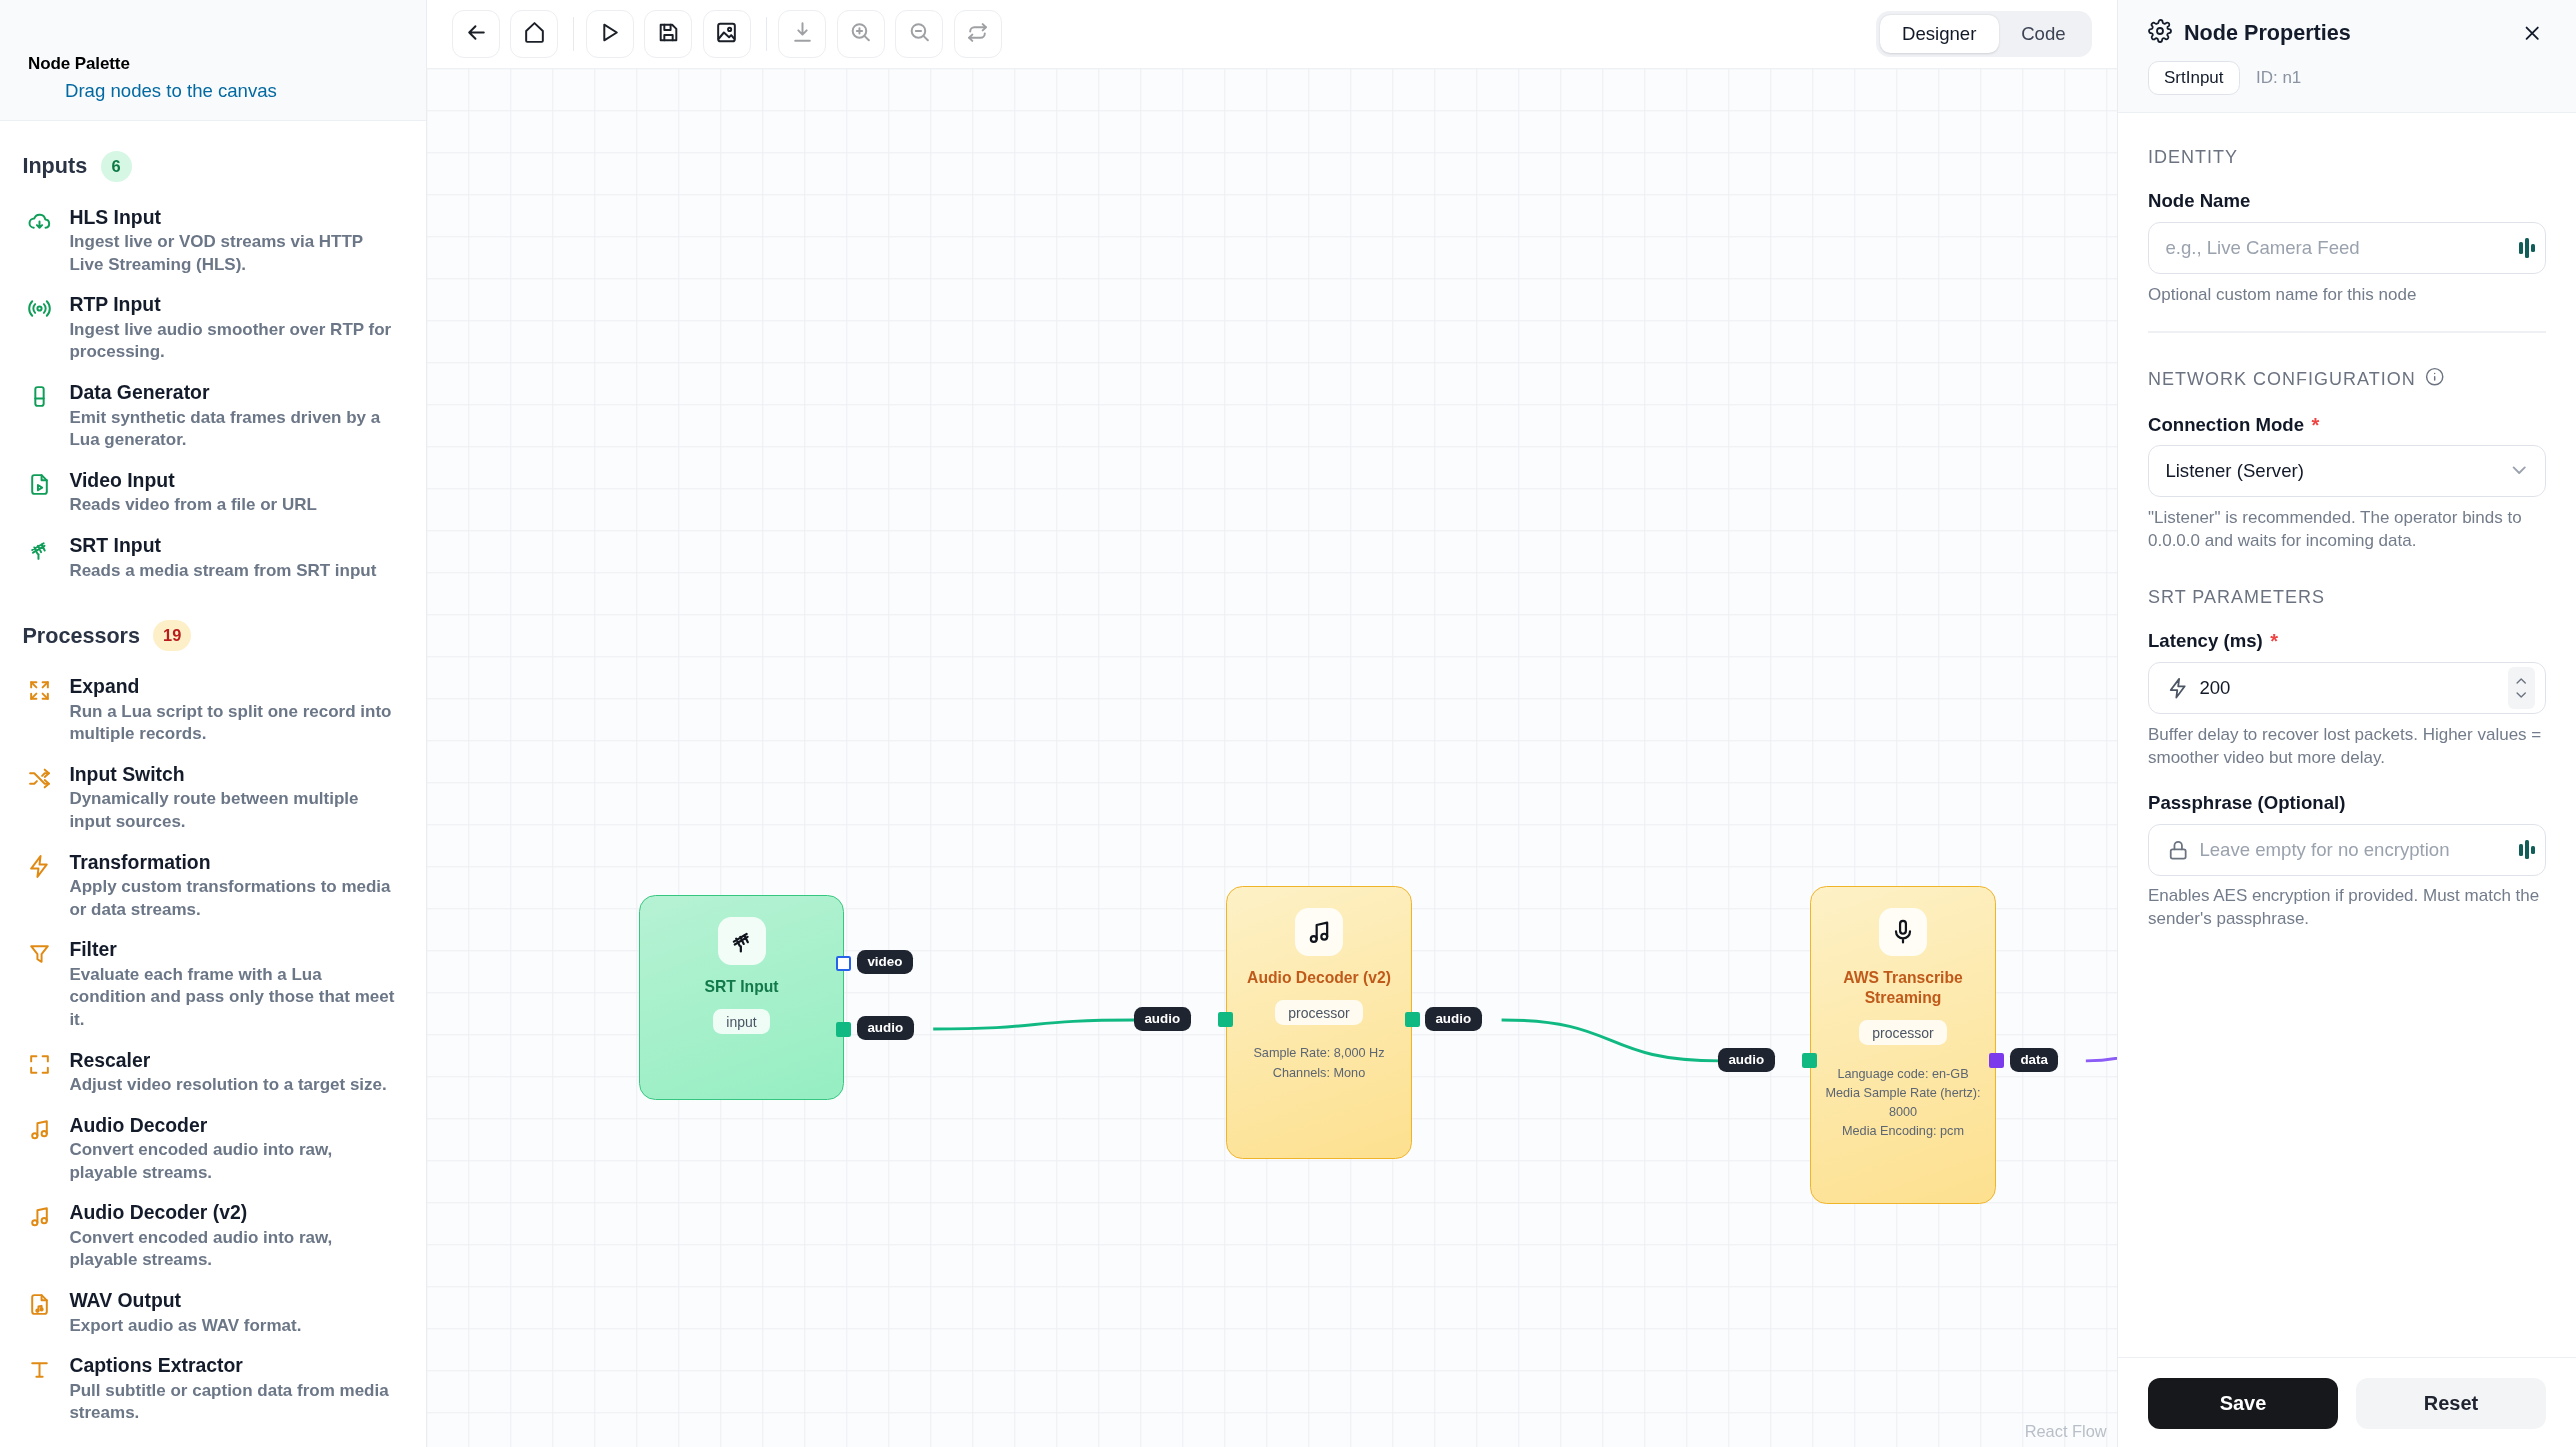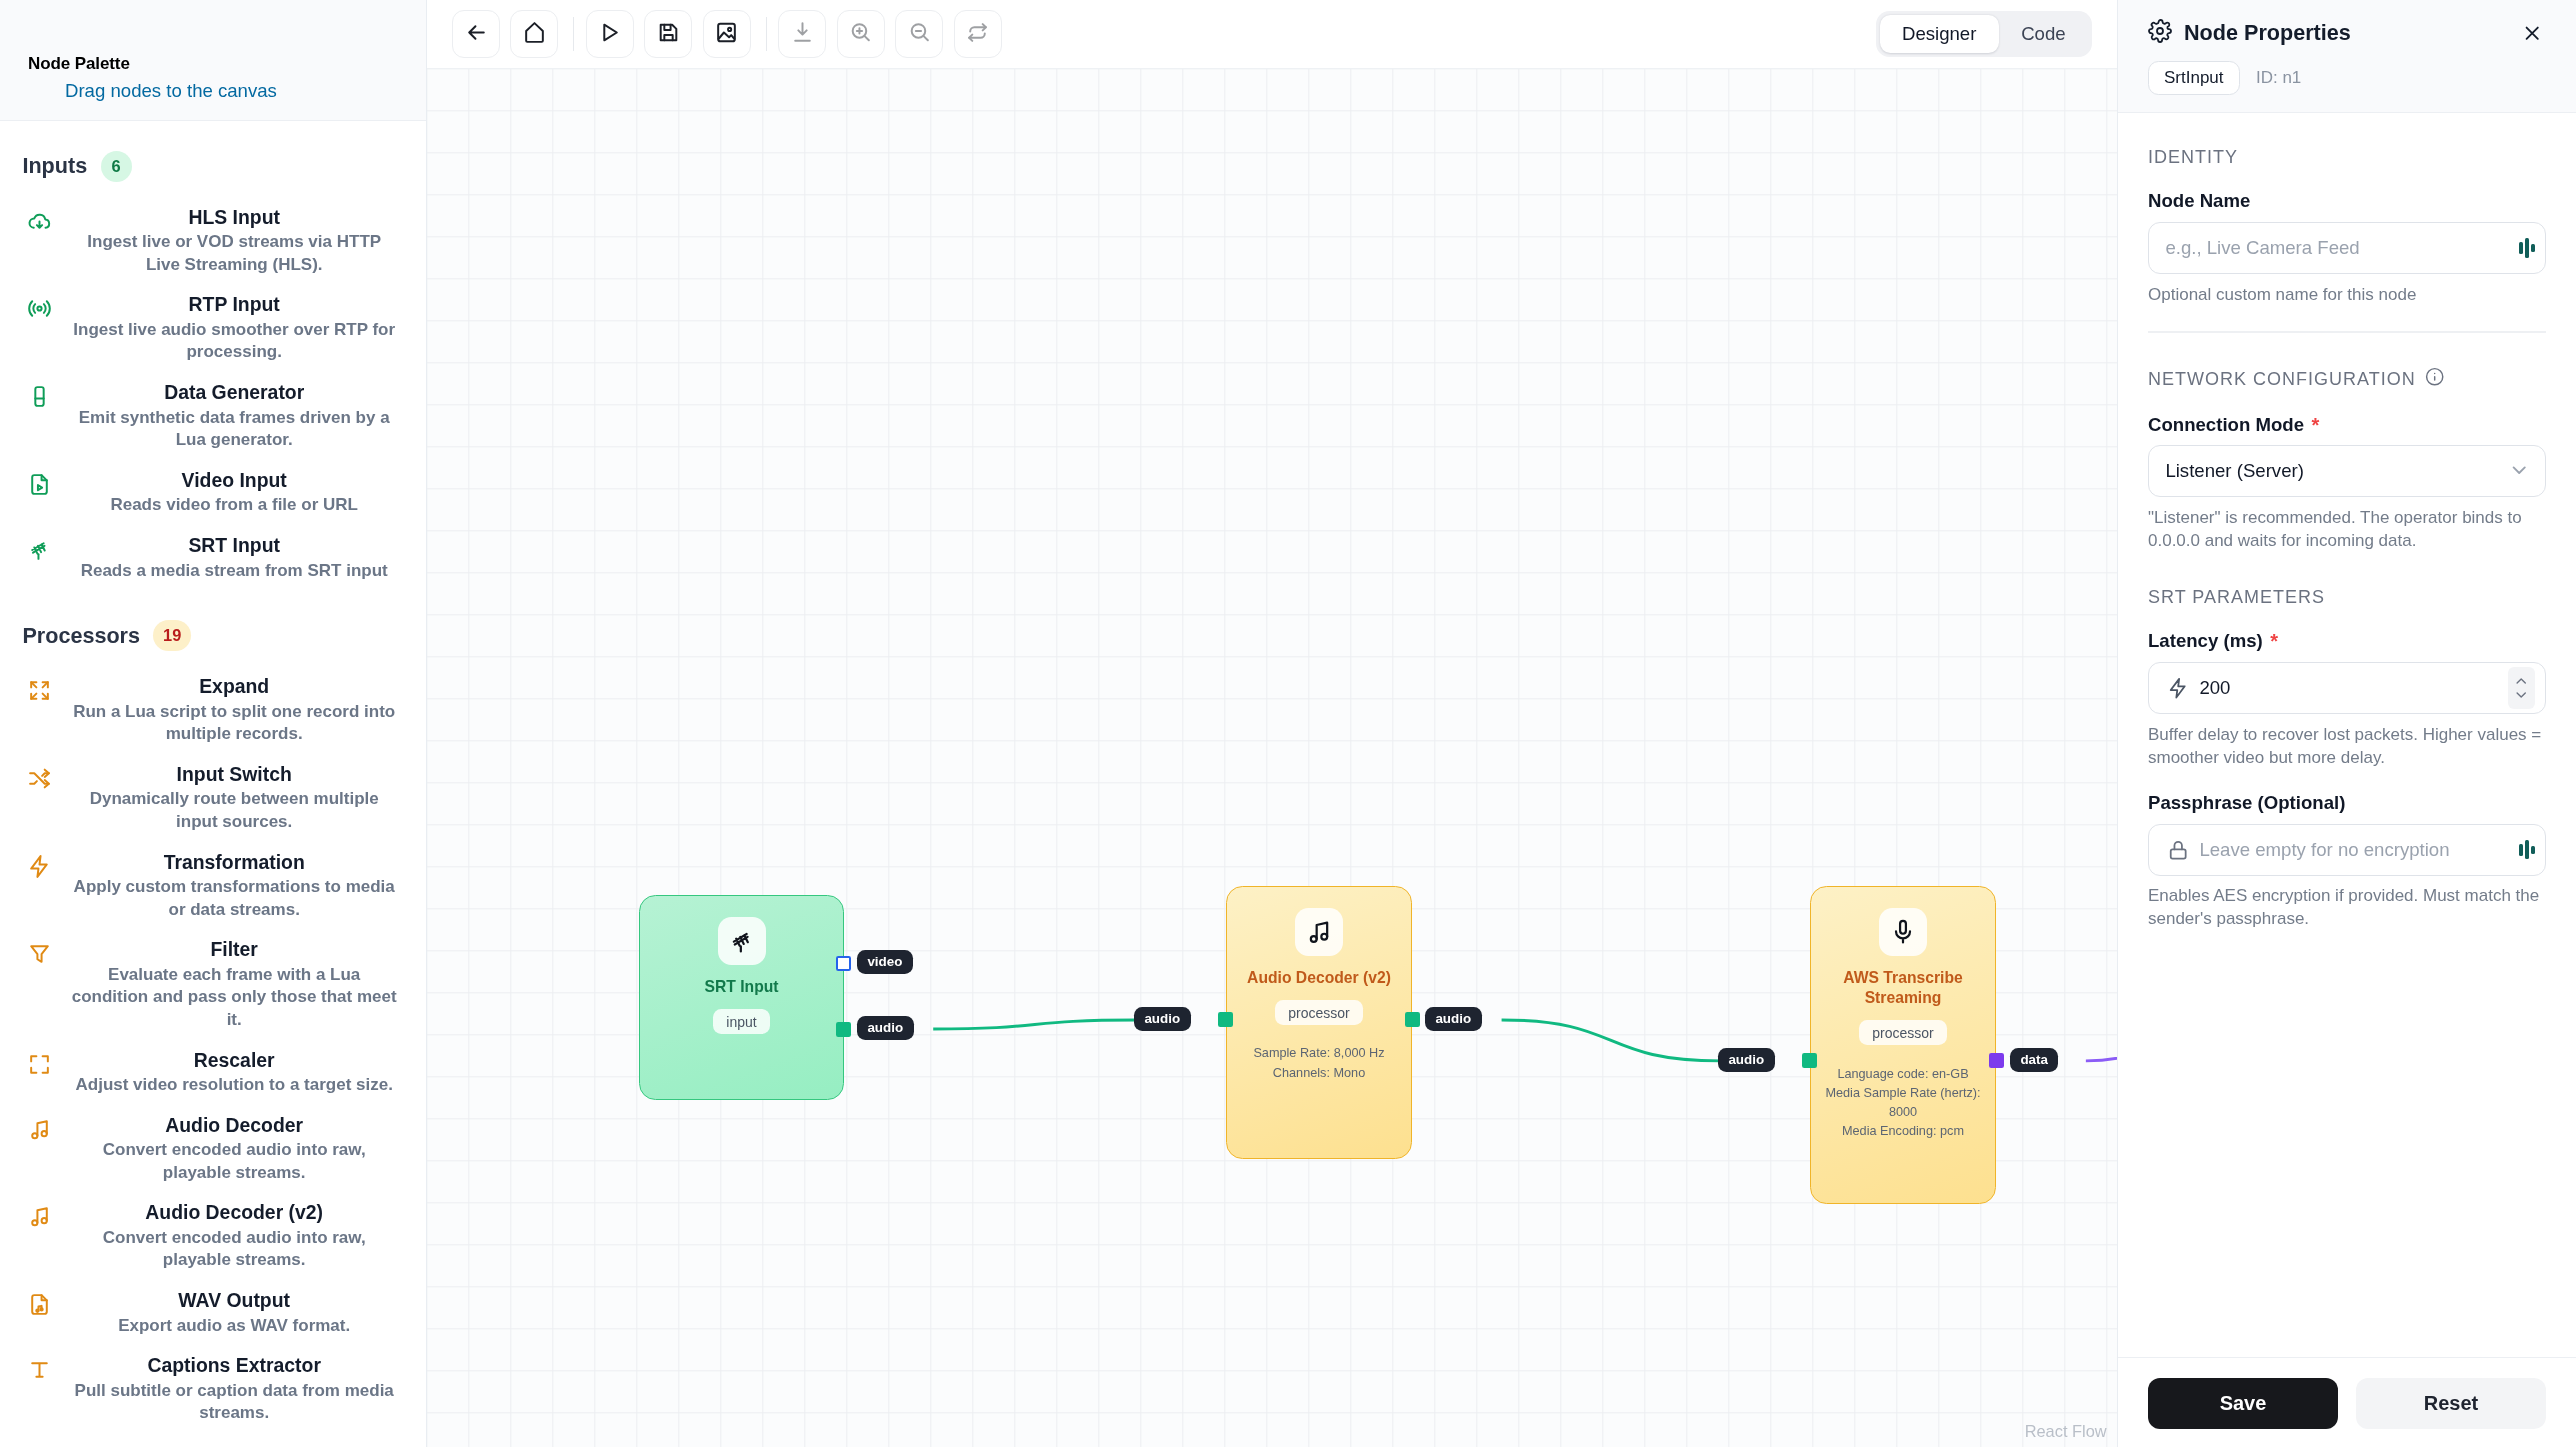--- a/index.html
+++ b/index.html
@@ -21,21 +21,21 @@
     overflow: hidden;
   }
   .sidebar-head {
     padding: 16.4px 28px 18px 28px;
     background: #f9fafc;
     border-bottom: 1.5px solid #eceff3;
   }
   .sidebar-title { font-size: 17px; font-weight: 700; color: #000000; letter-spacing: -0.1px; margin-top: 38px; }
   .sidebar-sub { font-size: 18.6px; color: #0369a1; margin-top: 5.2px; margin-left: 37px; }
 
-  .sidebar-body { flex: 1; overflow: hidden; padding: 0 0 0 0; text-align: center; }
+  .sidebar-body { flex: 1; overflow: hidden; padding: 0 0 0 0; }
   .section-head {
     display: flex; align-items: center; gap: 13.4px;
     padding: 30px 0 15px 22.4px;
   }
   .section-title { font-size: 21.6px; font-weight: 700; color: #2b3445; }
   .badge {
     min-width: 31px; height: 31px; border-radius: 15.7px;
     display: inline-flex; align-items: center; justify-content: center;
     font-size: 16.4px; font-weight: 600; padding: 0 9.7px;
   }

